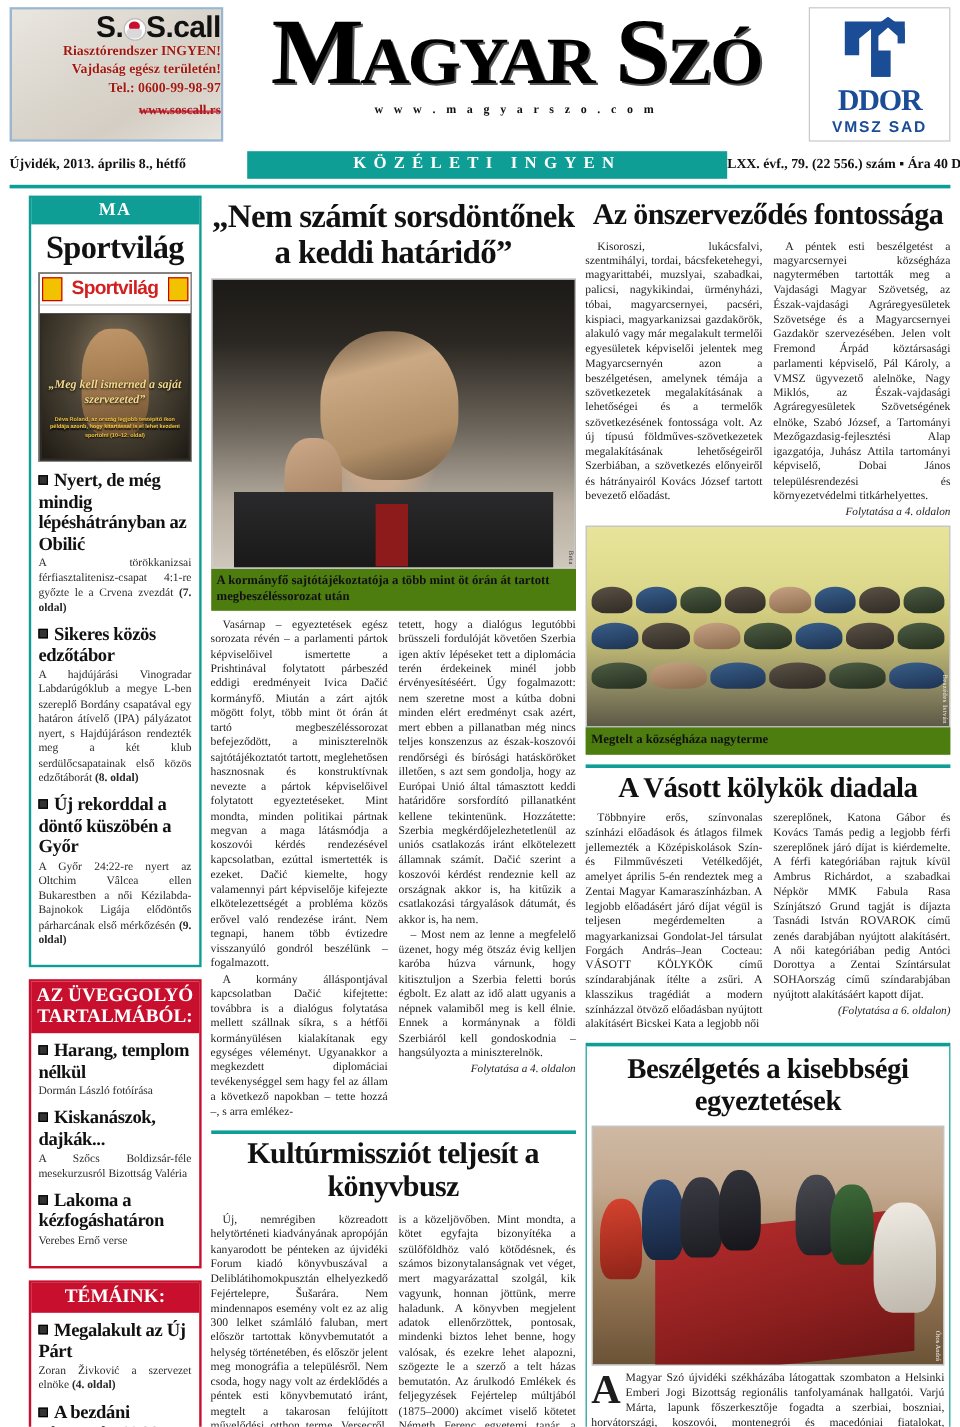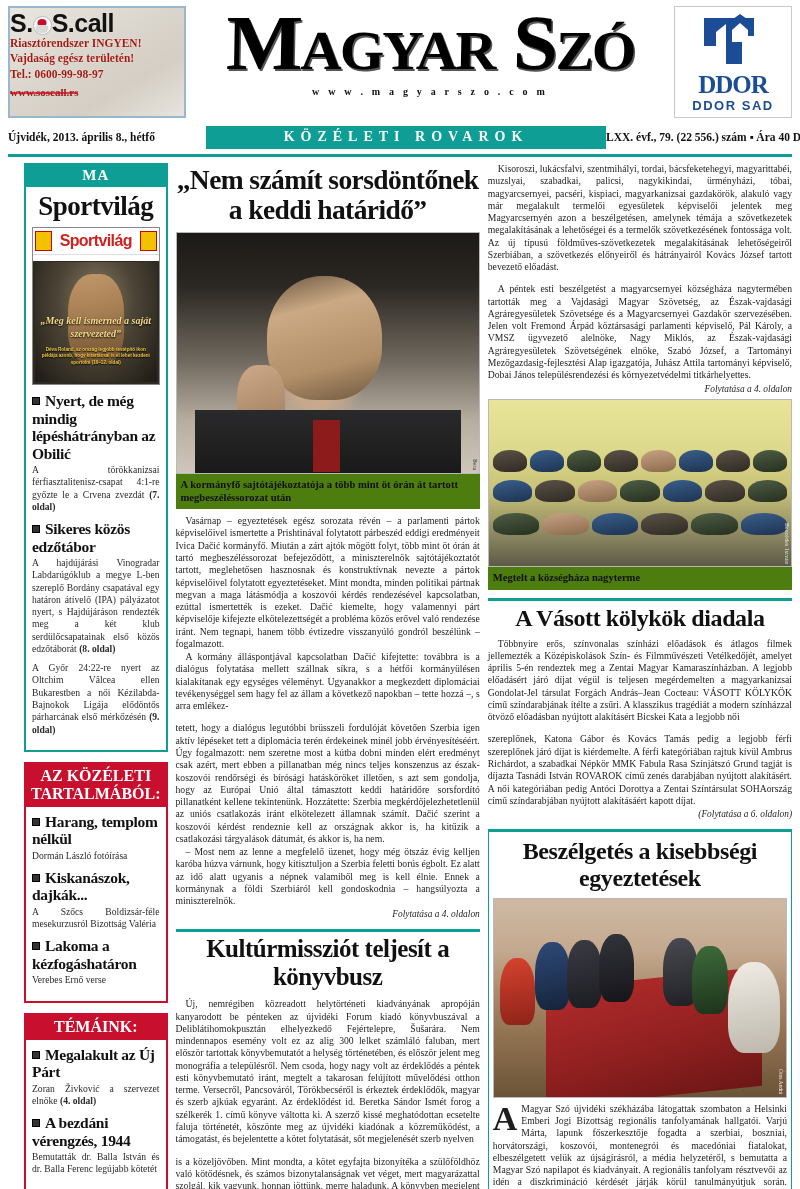--- a/index.html
+++ b/index.html
@@ -17,21 +17,21 @@
   .ad-box {
     width: 178px; height: 112px; border: 2px solid #9bb7cf;
     background: #f2f4f3; position: relative; overflow: hidden;
     display: flex; flex-direction: column; align-items: center; justify-content: flex-start;
     padding-top: 2px;
   }
   .ad-bg { position:absolute; inset:0;
     background:
       linear-gradient(150deg, #e8e4dd 0%, #d8d2c8 40%, #cfc7bb 70%, #e5e1da 100%);
     opacity:.85; }
-  .ad-inner { position: relative; z-index: 2; text-align: left; width: 100%; }
+  .ad-inner { position: relative; z-index: 2; text-align: right; width: 100%; }
   .ad-logo { font-family: "Liberation Sans", sans-serif; font-weight: bold; font-size: 25px;
     letter-spacing: -.5px; color: #111; line-height: 1.05; }
   .ad-logo .sos-mark {
     display:inline-block; width: 19px; height: 19px; border-radius: 50%;
     background: #ffffff; border: 1px solid #bbb; position: relative; vertical-align: -3px;
     overflow:hidden;
   }
   .ad-logo .sos-mark::before {
     content:""; position:absolute; left:50%; top:2px; transform:translateX(-50%);
     width:9px; height:7px; border-radius:50% 50% 40% 40%; background:#c8102e;
@@ -151,21 +151,21 @@
     background: linear-gradient(180deg,#2a2a2c 0%, #191919 100%); }
   .dacic-tie { position:absolute; left:45%; top:78%; width:9%; height:22%;
     background:#8e1b1b; }
   .photo-credit { position:absolute; right:1px; bottom:2px; writing-mode: vertical-rl;
     font-size: 5.5px; color:#eee; letter-spacing:.4px; }
   .photo-credit.dark { color:#333; }
 
   .caption { background: #4d7c0f; font-weight: bold; font-size: 10.6px; line-height: 1.26;
     padding: 4px 5px 5px 5px; }
 
-  .cols2 { display: flex; gap: 9px; margin-top: 6px; flex-direction: column; }
+  .cols2 { display: flex; gap: 9px; margin-top: 6px; }
   .cols2 > div { flex: 1; }
   .body-text { font-size: 9.7px; line-height: 1.265; text-align: justify;
     hyphens: auto; -webkit-hyphens: auto; color:#1d1d1d; }
   .body-text p { text-indent: 10px; margin-bottom: 1px; }
   .body-text p.noind { text-indent: 0; }
   .jump { text-align: right; font-style: italic; font-size: 9.4px; margin-top: 2px; }
 
   .sep { height: 3px; background: #0f9e96; margin: 8px 0 0 0; }
 
   .photo-meeting { height: 168px;
@@ -215,27 +215,27 @@
 
     <div class="ddor-box">
       <div class="ddor-mark">
         <svg width="74" height="58" viewBox="0 0 74 58">
           <path d="M8 6 L8 34 L20 34 L20 20 L30 12 L30 52 L46 52 L46 24 L58 24 L58 6 Z" fill="#1b4c96"></path>
           <path d="M30 12 L44 2 L58 12 L58 24 L46 24 L46 52 L30 52 Z" fill="#1b4c96"></path>
           <path d="M36 18 L44 11 L52 18 L52 30 L36 30 Z" fill="#ffffff"></path>
         </svg>
       </div>
       <div class="ddor-txt1">DDOR</div>
-      <div class="ddor-txt2">DDOR SAD</div>
+      <div class="ddor-txt2">VMSZ SAD</div>
     </div>
   </div>
 
   <div class="datebar">
     <div class="left">Újvidék, 2013. április 8., hétfő</div>
-    <div class="kozeleti">KÖZÉLETI ROVAROK</div>
+    <div class="kozeleti">KÖZÉLETI INGYEN</div>
     <div class="right">LXX. évf., 79. (22 556.) szám ▪ Ára 40 Din</div>
   </div>
   <div class="rulebar"></div>
 
   <div class="grid">
 
     <div class="col-left">
 
       <div class="sb-box">
         <div class="sb-head">MA</div>
@@ -260,28 +260,29 @@
             <div class="bullet-head"><span class="sq"></span><span>Nyert, de még mindig lépéshátrányban az Obilić</span></div>
             <div class="bullet-text"><span>A törökkanizsai férfiasztalitenisz-csapat 4:1-re győzte le a Crvena zvezdát </span><b>(7. oldal)</b></div>
           </div>
 
           <div class="bullet-item">
             <div class="bullet-head"><span class="sq"></span><span>Sikeres közös edzőtábor</span></div>
             <div class="bullet-text"><span>A hajdújárási Vinogradar Labdarúgóklub a megye L-ben szereplő Bordány csapatával egy határon átívelő (IPA) pályázatot nyert, s Hajdújáráson rendezték meg a két klub serdülőcsapatainak első közös edzőtáborát </span><b>(8. oldal)</b></div>
           </div>
 
           <div class="bullet-item">
+            <div class="bullet-head"><span class="sq"></span><span>Új rekorddal a döntő küszöbén a Győr</span></div>
             <div class="bullet-text"><span>A Győr 24:22-re nyert az Oltchim Vâlcea ellen Bukarestben a női Kézilabda-Bajnokok Ligája elődöntős párharcának első mérkőzésén </span><b>(9. oldal)</b></div>
           </div>
 
         </div>
       </div>
 
       <div class="sb-box-red">
-        <div class="sb-head-red">AZ KÖZÉLETI TARTALMÁBÓL:</div>
+        <div class="sb-head-red">AZ ÜVEGGOLYÓ TARTALMÁBÓL:</div>
         <div class="sb-body" style="padding-top:6px;border-radius:10px;">
           <div class="bullet-item">
             <div class="bullet-head"><span class="sq"></span><span>Harang, templom nélkül</span></div>
             <div class="bullet-text">Dormán László fotóírása</div>
           </div>
           <div class="bullet-item">
             <div class="bullet-head"><span class="sq"></span><span>Kiskanászok, dajkák...</span></div>
             <div class="bullet-text">A Szőcs Boldizsár-féle mesekurzusról Bizottság Valéria</div>
           </div>
           <div class="bullet-item">
@@ -348,20 +349,21 @@
 
           </div>
         </div>
       </div>
 
     </div>
 
     <div class="col-right">
 
       <div>
+        <div class="headline-lg">Az önszerveződés fontossága</div>
         <div class="cols2" style="margin-top:0;">
           <div class="body-text">
             <p>Kisoroszi, lukácsfalvi, szentmihályi, tordai, bácsfeketehegyi, magyarittabéi, muzslyai, szabadkai, palicsi, nagykikindai, ürményházi, tóbai, magyarcsernyei, pacséri, kispiaci, magyarkanizsai gazdakörök, alakuló vagy már megalakult termelői egyesületek képviselői jelentek meg Magyarcsernyén azon a beszélgetésen, amelynek témája a szövetkezetek megalakításának a lehetőségei és a termelők szövetkezésének fontossága volt. Az új típusú földműves-szövetkezetek megalakításának lehetőségeiről Szerbiában, a szövetkezés előnyeiről és hátrányairól Kovács József tartott bevezető előadást.</p>
           </div>
           <div class="body-text">
             <p>A péntek esti beszélgetést a magyarcsernyei községháza nagytermében tartották meg a Vajdasági Magyar Szövetség, az Észak-vajdasági Agráregyesületek Szövetsége és a Magyarcsernyei Gazdakör szervezésében. Jelen volt Fremond Árpád köztársasági parlamenti képviselő, Pál Károly, a VMSZ ügyvezető alelnöke, Nagy Miklós, az Észak-vajdasági Agráregyesületek Szövetségének elnöke, Szabó József, a Tartományi Mezőgazdasig-fejlesztési Alap igazgatója, Juhász Attila tartományi képviselő, Dobai János településrendezési és környezetvédelmi titkárhelyettes.</p>
             <div class="jump">Folytatása a 4. oldalon</div>
           </div>
         </div>
 

